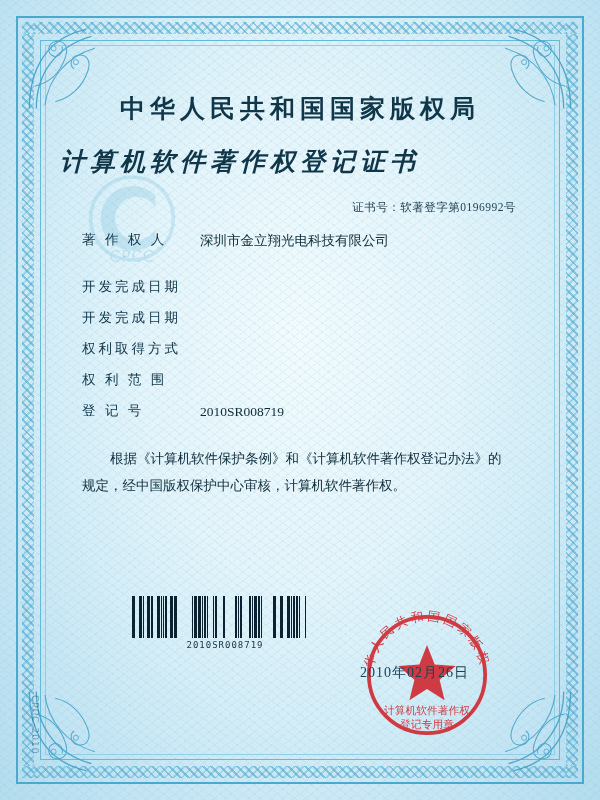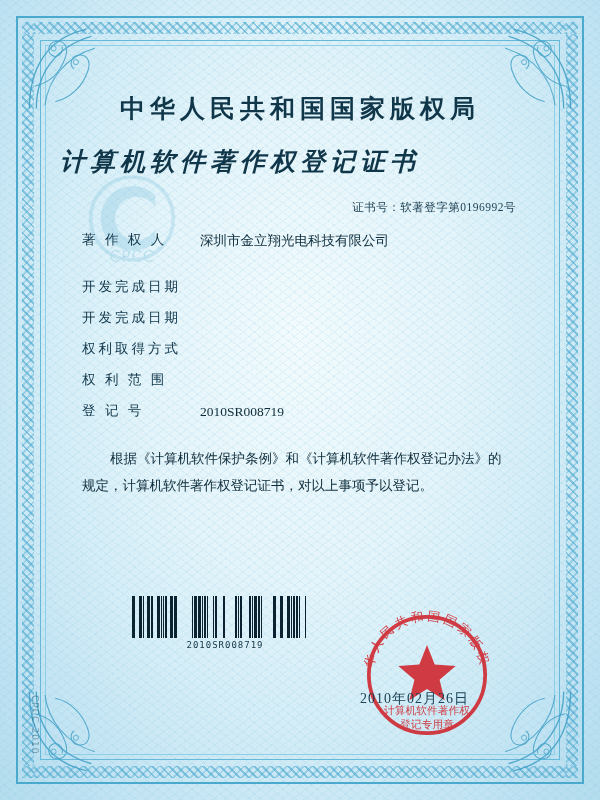--- a/index.html
+++ b/index.html
@@ -191,21 +191,21 @@
     left: 352px;
     top: 600px;
     width: 150px;
     height: 150px;
   }
   .seal svg { width: 100%; height: 100%; display: block; }
 
   .issue-date {
     position: absolute;
     left: 360px;
-    top: 690px;
+    top: 664px;
     font-size: 14px;
     color: #1a4256;
     letter-spacing: 1px;
   }
 
   
   .side-code {
     position: absolute;
     left: 30px;
     bottom: 46px;
@@ -322,21 +322,21 @@
       </div>
 
       <div class="row tight">
         <div class="label">登 记 号</div>
         <div class="value">2010SR008719</div>
       </div>
     </div>
 
     <div class="para">
       <span class="indent"></span><span>根据《计算机软件保护条例》和《计算机软件著作权登记办法》的</span><br>
-      <span>规定，计算机软件著作权登记证书，对以上事项予以登记。</span>
+      <span>规定，经中国版权保护中心审核，计算机软件著作权。</span>
     </div>
   </div>
 
   <div class="barcode" id="barcode">
       <i style="width: 1px; background: transparent;"></i>
       <i style="width: 3px; background: rgb(11, 34, 48);"></i>
       <i style="width: 2px; background: transparent;"></i>
       <i style="width: 3px; background: rgb(11, 34, 48);"></i>
       <i style="width: 1px; background: rgb(11, 34, 48);"></i>
       <i style="width: 1px; background: transparent;"></i>

